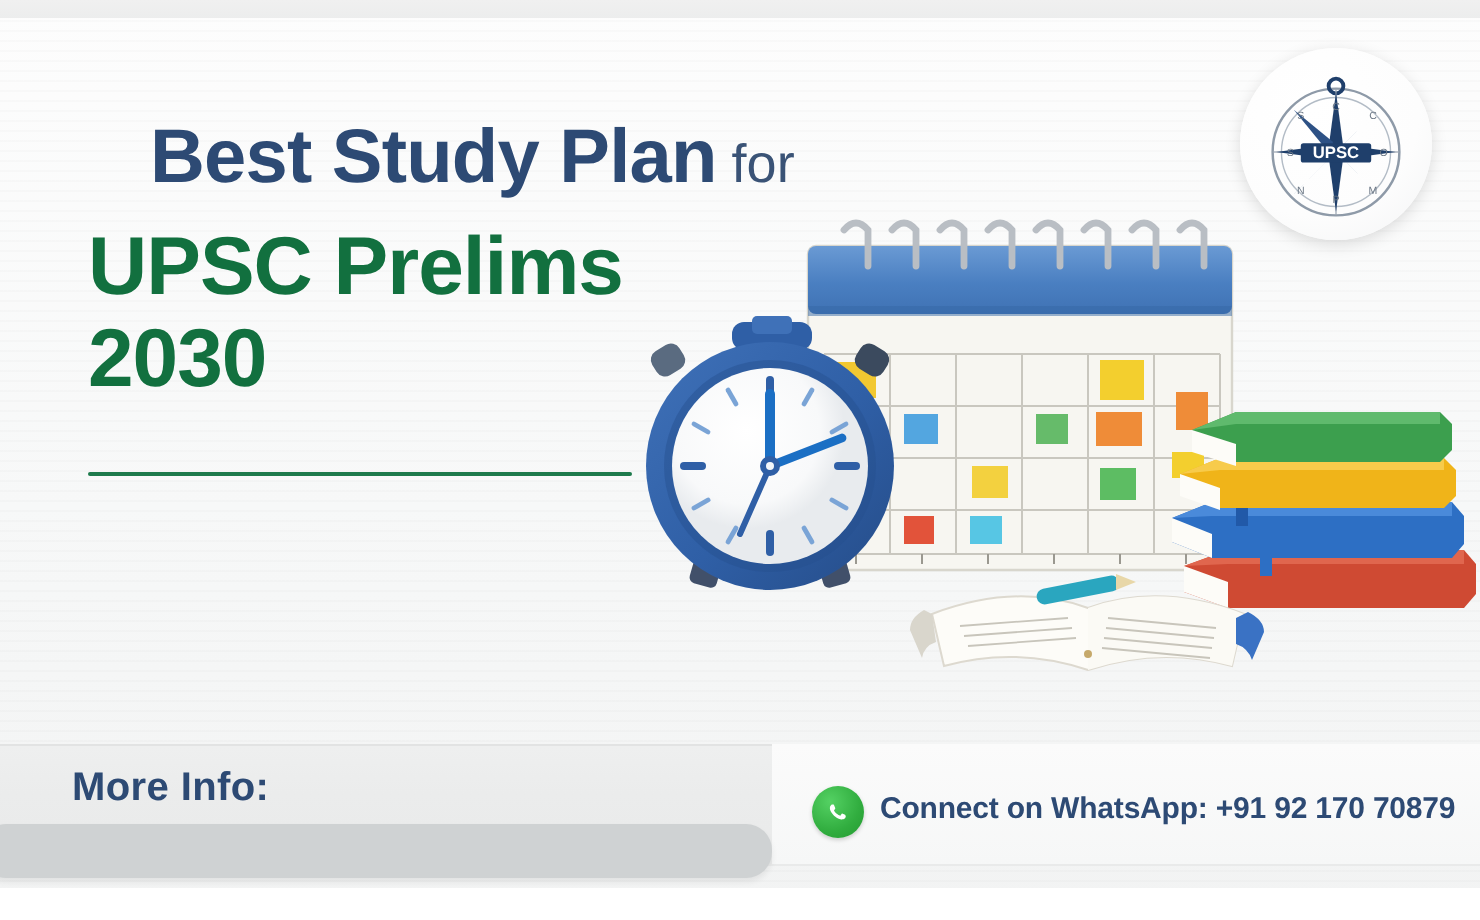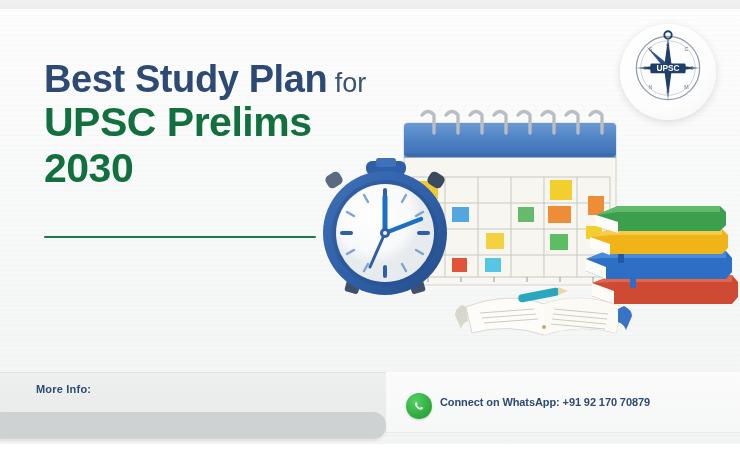--- a/index.html
+++ b/index.html
@@ -25,46 +25,46 @@
     position:absolute;left:0;bottom:0;width:740px;height:16px;
     background:#ffffff;
   }
 
   
   .headline{
     position:absolute;left:44px;top:60px;width:420px;
   }
   .line1{
     font-size:38px;font-weight:bold;color:#2d4a74;
-    letter-spacing:-0.4px;line-height:1.05;white-space:nowrap;
+    letter-spacing:-0.4px;line-height:1.05;white-space:nowrap;margin-left:31px;
   }
   .line1 .for{
     font-size:27px;font-weight:normal;color:#3a5376;letter-spacing:0px;
   }
   .line2{
-    margin-top:0;
+    margin-top:11px;
     font-size:41px;font-weight:bold;color:#12703f;
     letter-spacing:-0.5px;line-height:1.12;white-space:nowrap;
   }
   .line3{
     font-size:41px;font-weight:bold;color:#12703f;
     letter-spacing:-0.5px;line-height:1.12;
   }
   .rule{
     position:absolute;left:44px;top:236px;width:272px;height:2px;
     background:#1d7a4c;border-radius:2px;
   }
 
   
   .logo-wrap{
     position:absolute;left:620px;top:24px;width:96px;height:96px;
     border-radius:50%;
     background:radial-gradient(circle at 38% 32%,#ffffff 0%,#fdfdfd 60%,#f3f4f5 100%);
     box-shadow:0 2px 8px rgba(0,0,0,0.13);
-    display:flex;align-items:flex-start;justify-content:center;
+    display:flex;align-items:flex-end;justify-content:center;
   }
 
   
   .art{position:absolute;left:300px;top:95px;width:440px;height:250px;}
 
   
   .footer-bar{
     position:absolute;left:0;top:372px;width:740px;height:60px;
     background:linear-gradient(180deg,#eeefef 0%,#ebecec 40%,#e9eaea 100%);
     border-top:1px solid #e2e3e3;
@@ -73,38 +73,38 @@
     position:absolute;left:386px;top:372px;width:354px;height:60px;
     background:linear-gradient(180deg,#fbfbfb 0%,#f6f7f7 100%);
   }
   .grey-pill{
     position:absolute;left:-10px;top:412px;width:396px;height:27px;
     background:#cfd2d3;border-radius:13px;
     box-shadow:0 2px 3px rgba(0,0,0,0.07);
   }
   .more-info{
     position:absolute;left:36px;top:383px;
-    font-size:11px;font-weight:bold;color:#2d4a74;letter-spacing:0.2px;
+    font-size:20px;font-weight:bold;color:#2d4a74;letter-spacing:0.2px;
     white-space:nowrap;
   }
   .more-url{
     position:absolute;left:146px;top:384px;
     font-size:16px;font-weight:normal;color:#2d4a74;letter-spacing:0.1px;
     white-space:nowrap;
   }
   .wa-icon{
     position:absolute;left:406px;top:393px;width:26px;height:26px;
     border-radius:50%;
     background:radial-gradient(circle at 35% 30%,#54d163 0%,#31ad3f 60%,#239a30 100%);
     box-shadow:0 1px 2px rgba(0,0,0,0.18);
     display:flex;align-items:center;justify-content:center;
   }
   .wa-text{
     position:absolute;left:440px;top:396px;
-    font-size:11px;font-weight:bold;color:#2d4a74;letter-spacing:-0.1px;
+    font-size:15px;font-weight:bold;color:#2d4a74;letter-spacing:-0.1px;
     white-space:nowrap;
   }
 </style>
 </head>
 <body>
 
 <div class="poster">
 
   <div class="top-strip"></div>
 

